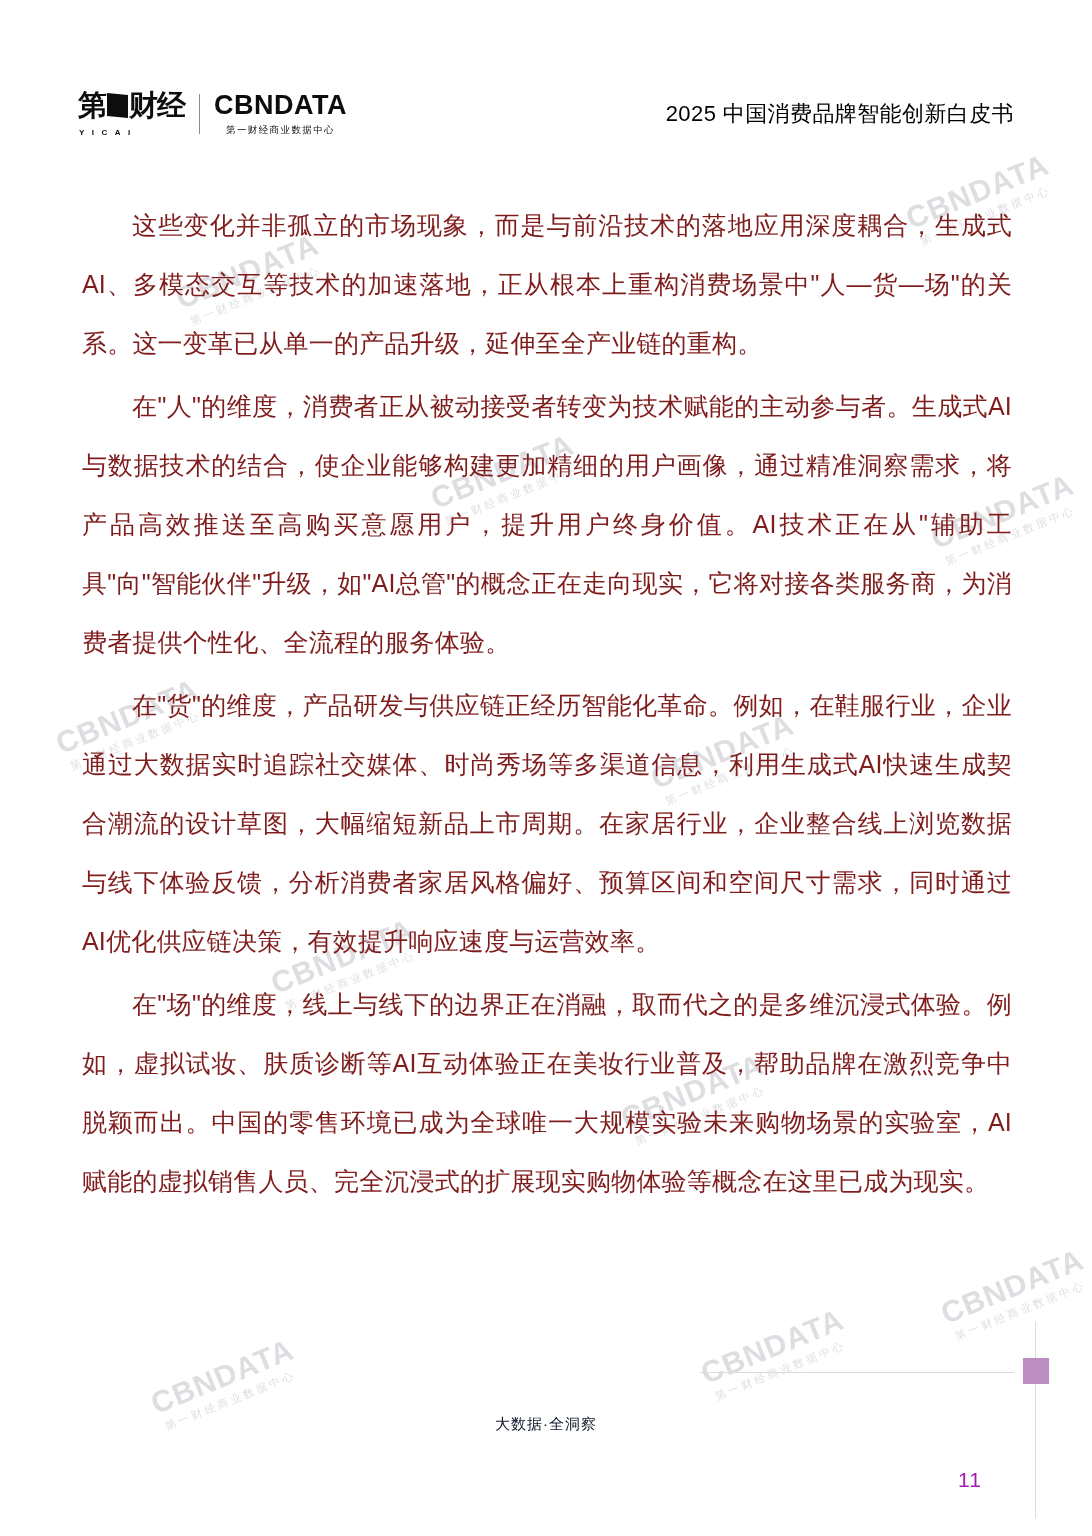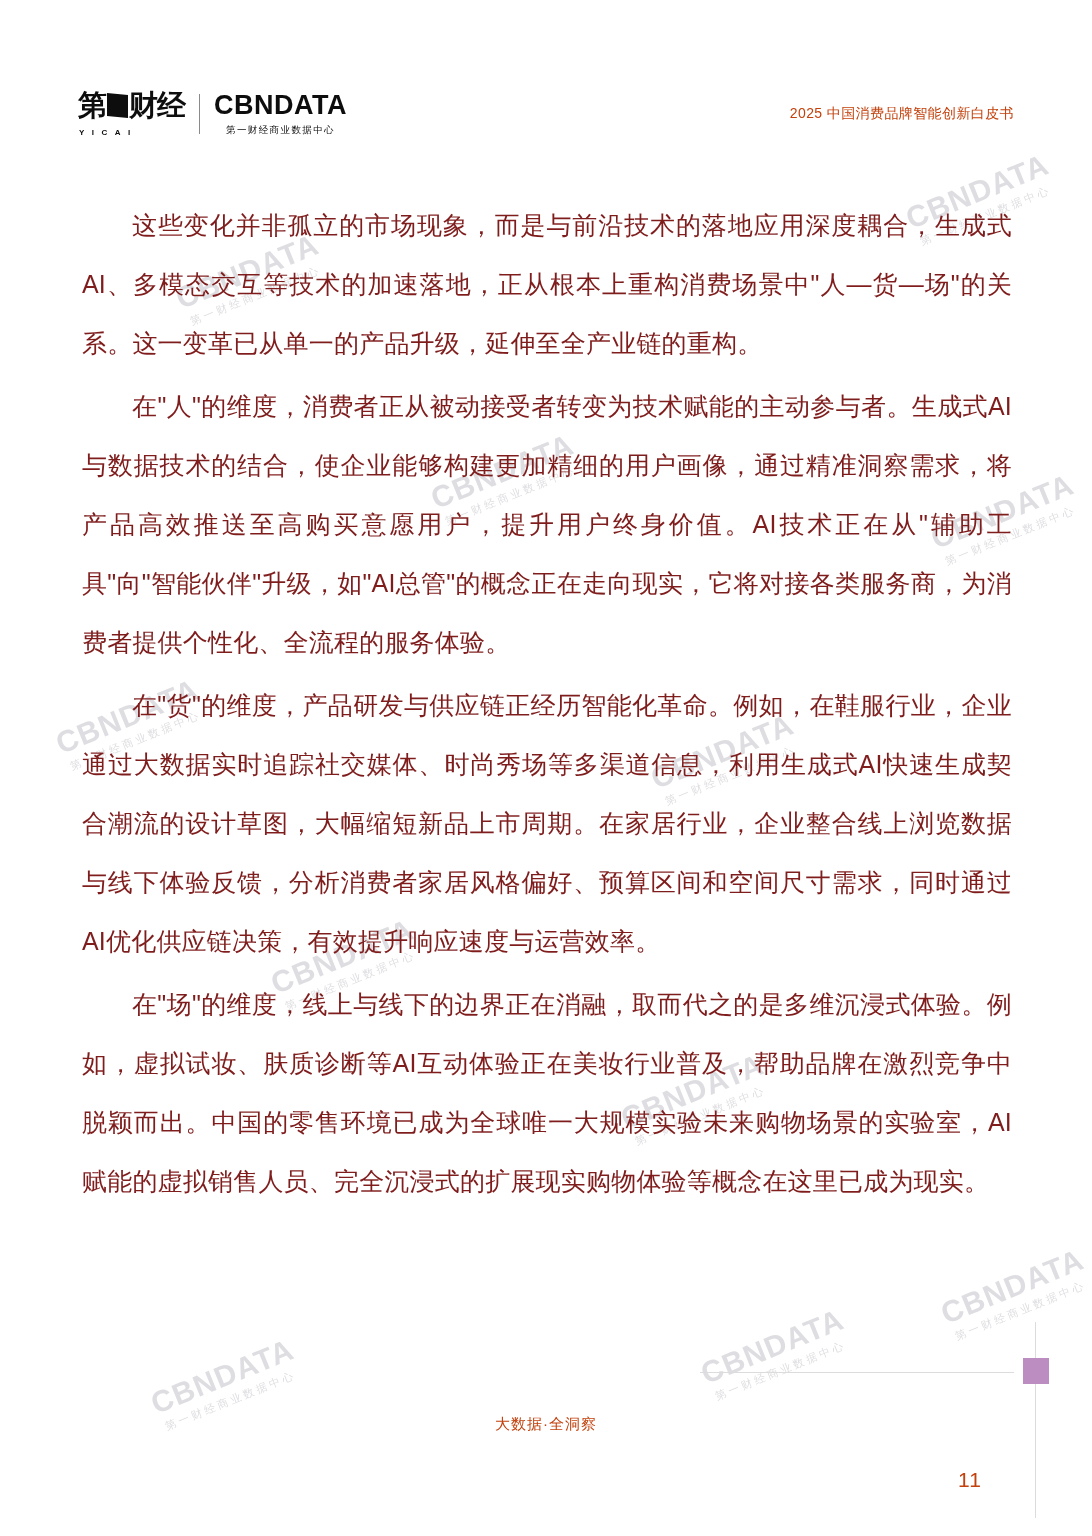--- a/index.html
+++ b/index.html
@@ -114,22 +114,22 @@
     line-height: 1;
     color: #0d0d0d;
   }
   .cbn-sub {
     font-size: 9.5px;
     letter-spacing: 1.4px;
     color: #0d0d0d;
     margin-top: 5px;
   }
   .doc-title {
-    font-size: 14px;
-    color: #c2410c;
+    font-size: 22px;
+    color: #000000;
     letter-spacing: .4px;
     white-space: nowrap;
   }
 
   
   .content {
     position: absolute;
     top: 196px;
     left: 82px;
     width: 930px;
@@ -175,31 +175,31 @@
     z-index: 2;
   }
   .footer-tagline {
     position: absolute;
     top: 1415px;
     left: 0;
     width: 1092px;
     text-align: center;
     font-size: 15px;
     letter-spacing: 1px;
-    color: #c2410c;
+    color: #0f172a;
     z-index: 2;
   }
   .page-number {
     position: absolute;
     top: 1468px;
     left: 930px;
     width: 80px;
     text-align: center;
     font-size: 21px;
-    color: #c2410c;
+    color: #a21caf;
     letter-spacing: 1px;
     z-index: 2;
   }
 </style>
 </head>
 <body>
 
 <div class="page">
 
   <div class="watermark-layer" id="watermark-layer">

